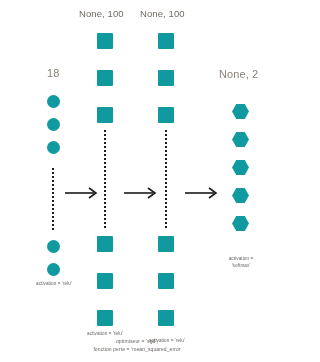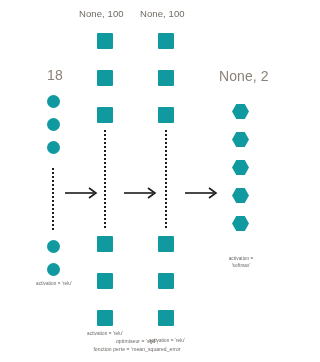--- a/index.html
+++ b/index.html
@@ -21,21 +21,21 @@
     position: absolute;
     color: #7a746c;
     white-space: nowrap;
     letter-spacing: 0.1px;
   }
   .lbl-top {
     font-size: 9.5px;
     color: #6f6a63;
   }
   .lbl-dim {
-    font-size: 14px;
+    font-size: 11px;
     color: #8a8279;
   }
   .lbl-act {
     font-size: 4.6px;
     color: #6b6560;
     text-align: center;
     line-height: 1.5;
   }
   .lbl-foot {
     font-size: 5.0px;

